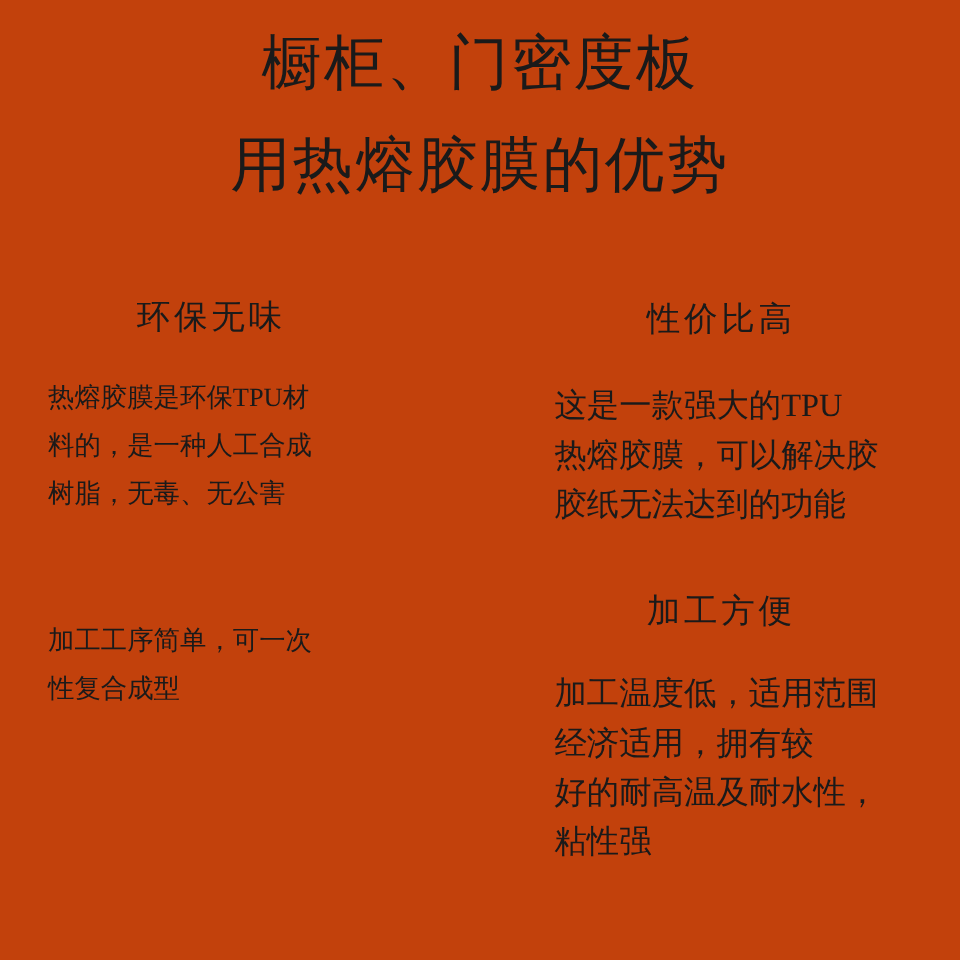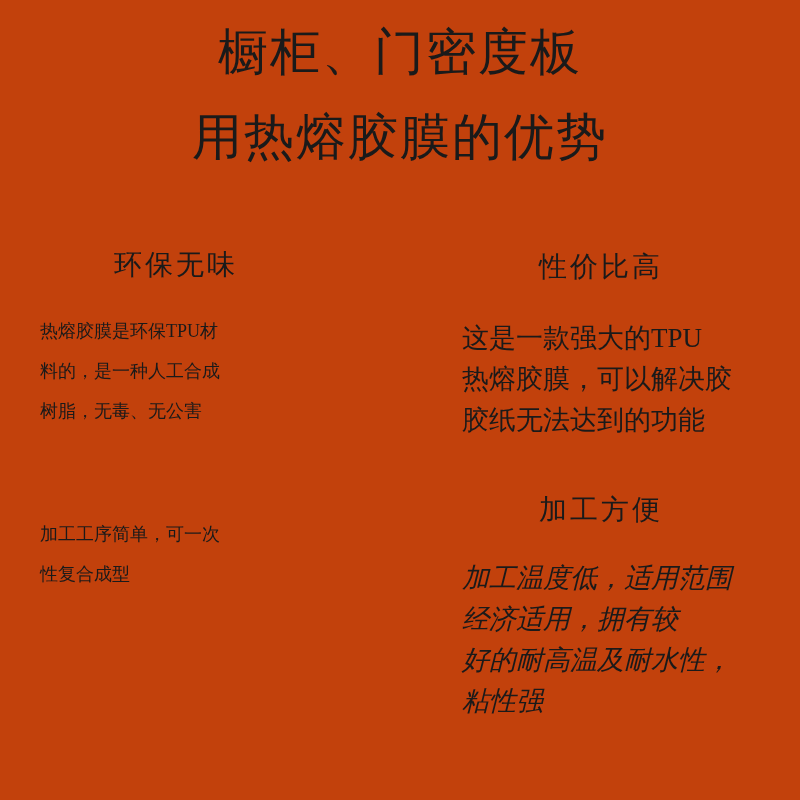--- a/index.html
+++ b/index.html
@@ -34,35 +34,35 @@
     font-size: 28px;
     line-height: 44px;
     text-align: center;
     letter-spacing: 3px;
     white-space: nowrap;
   }
   .section .body {
     text-align: left;
   }
   .body-left {
-    font-size: 18px;
+    font-size: 22px;
     line-height: 40px;
   }
   .body-right {
     font-size: 27px;
     line-height: 41px;
   }
   .sec-tl { left: 40px;  top: 243px; width: 272px; }
   .sec-tl .body { margin-top: 24px; }
   .sec-tr { left: 462px; top: 245px; width: 278px; }
   .sec-tr .body { margin-top: 29px; }
   .sec-bl { left: 40px;  top: 485px; width: 272px; }
   .sec-bl .body { margin-top: 29px; }
   .sec-br { left: 462px; top: 488px; width: 278px; }
-  .sec-br .body { margin-top: 26px; font-style: italic; }
+  .sec-br .body { margin-top: 26px; }
   .body .line {
     white-space: nowrap;
   }
 </style>
 </head>
 <body>
 
 <div class="poster">
 
   <div class="title">

